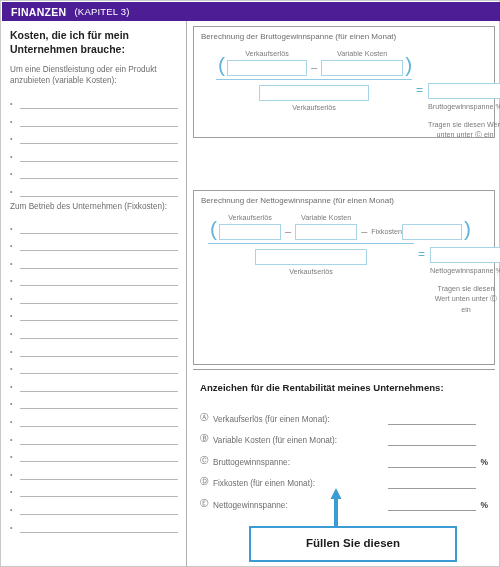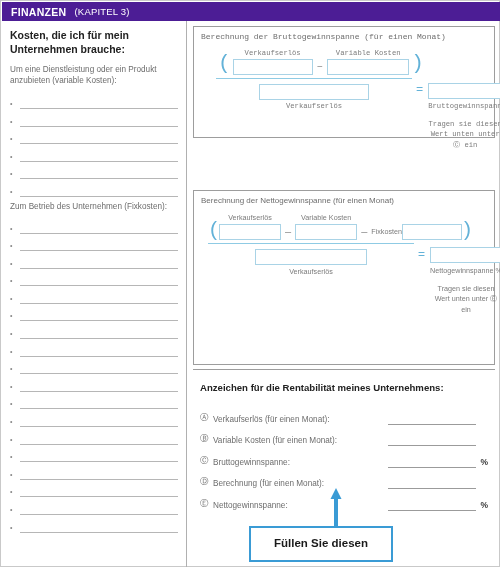--- a/index.html
+++ b/index.html
@@ -67,21 +67,21 @@
   }
   .lines.fixed li{height:17.6px;}
 
   
   .rbox{
     position:absolute;left:5px;
     box-sizing:border-box;
     border:1px solid #9d9d9d;
     background:#fff;
   }
-  #box-gross{top:5px;width:302px;height:112px;font-family:Liberation Mono, monospace;}
+  #box-gross{top:5px;width:302px;height:112px;}
   #box-net{top:169px;width:302px;height:175px;}
   #box-summary{top:348px;width:302px;height:140px;border:none;border-top:1px solid #9d9d9d;}
 
   .box-cap{
     position:absolute;left:7px;top:5px;
     font-size:8px;color:#6d6d6d;
   }
 
   
   .formula{
@@ -145,21 +145,21 @@
     flex:0 0 auto;font-size:8.5px;font-weight:bold;color:#3a3a3a;
     padding-left:2px;padding-bottom:1px;width:10px;text-align:right;
   }
   .sum-pct.empty{visibility:hidden;}
 
   
   .arrow{
     position:absolute;left:329px;top:487px;width:12px;height:38px;
   }
   .callout{
-    position:absolute;left:248px;top:525px;width:144px;height:36px;
+    position:absolute;left:248px;top:525px;width:208px;height:36px;
     box-sizing:border-box;
     border:2px solid #3a9bd5;
     background:#fff;
     display:flex;align-items:center;justify-content:center;
     text-align:center;
     font-size:11.5px;font-weight:bold;color:#1a1a1a;line-height:1.2;
   }
 </style>
 </head>
 <body>
@@ -370,21 +370,21 @@
             <span class="sum-pct empty">%</span>
           </div>
           <div class="sum-row">
             <span class="sum-mark">Ⓒ</span>
             <span class="sum-label">Bruttogewinnspanne:</span>
             <span class="sum-rule"></span>
             <span class="sum-pct">%</span>
           </div>
           <div class="sum-row">
             <span class="sum-mark">Ⓓ</span>
-            <span class="sum-label">Berechnung (für einen Monat):</span>
+            <span class="sum-label">Fixkosten (für einen Monat):</span>
             <span class="sum-rule"></span>
             <span class="sum-pct empty">%</span>
           </div>
           <div class="sum-row">
             <span class="sum-mark">Ⓔ</span>
             <span class="sum-label">Nettogewinnspanne:</span>
             <span class="sum-rule"></span>
             <span class="sum-pct">%</span>
           </div>
         </div>

